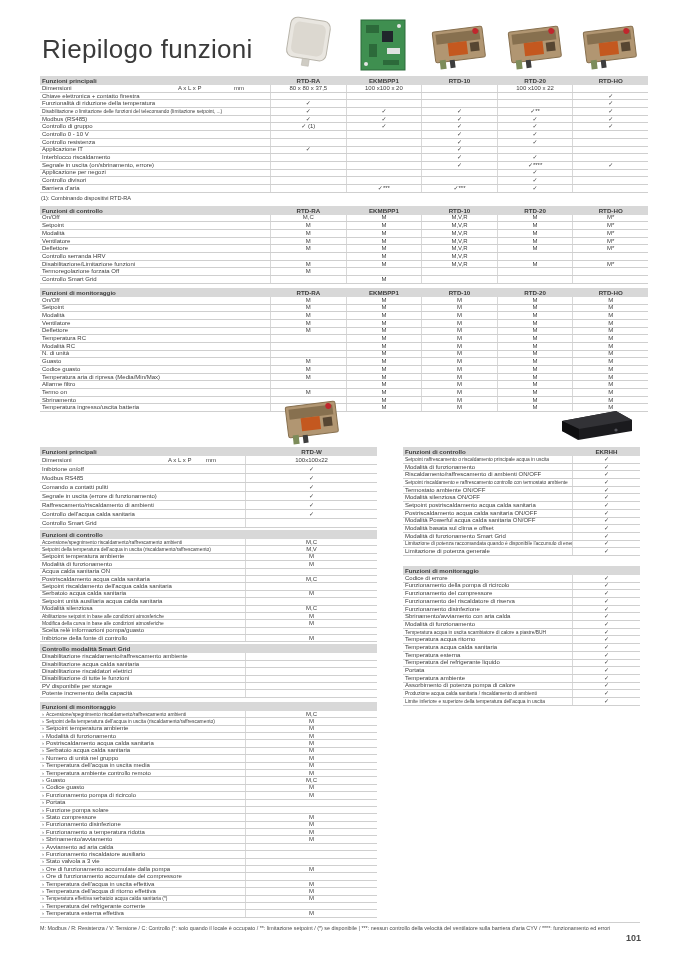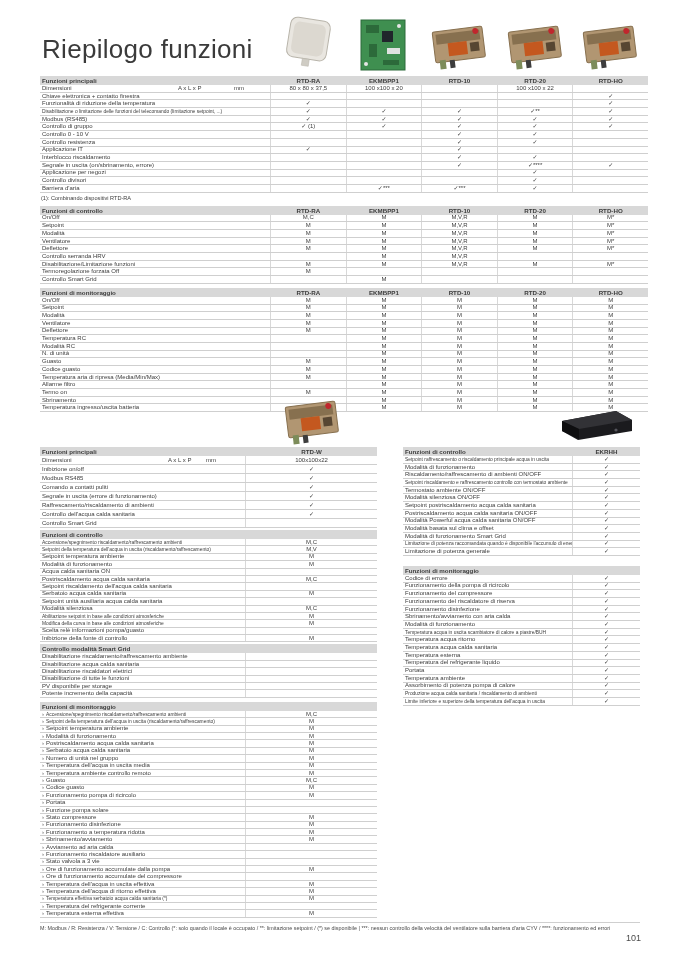--- a/index.html
+++ b/index.html
@@ -42,21 +42,21 @@
   .ltext.tiny{font-size:4.9px;}
   .bullet{margin-right:2px;color:#555;}
   .dim-sub,.dim-unit{position:absolute;top:0;height:100%;display:flex;align-items:center;}
   .dim-sub{left:138px;}
   .dim-unit{left:194px;}
   #bottom-left .dim-sub{left:128px;}
   #bottom-left .dim-unit{left:166px;}
   .tfootnote{font-size:5.6px;padding:2px 0 0 1px;height:9px;color:#3c3c3c;}
   .footer{position:absolute;left:40px;top:922px;width:600px;font-size:5.4px;color:#4a4a4a;
           border-top:.6px solid #cfcfcf;padding-top:2px;white-space:nowrap;overflow:hidden;}
-  .pageno{position:absolute;right:36px;top:933px;font-size:9px;color:#4a4a4a;}
+  .pageno{position:absolute;right:36px;top:933px;font-size:9px;color:#4a4a4a;font-weight:bold;}
 </style>
 </head>
 <body>
 
 <div class="page">
 
   <div class="title">Riepilogo funzioni</div>
 
   <div class="top-images">
     <div class="imgcell">

